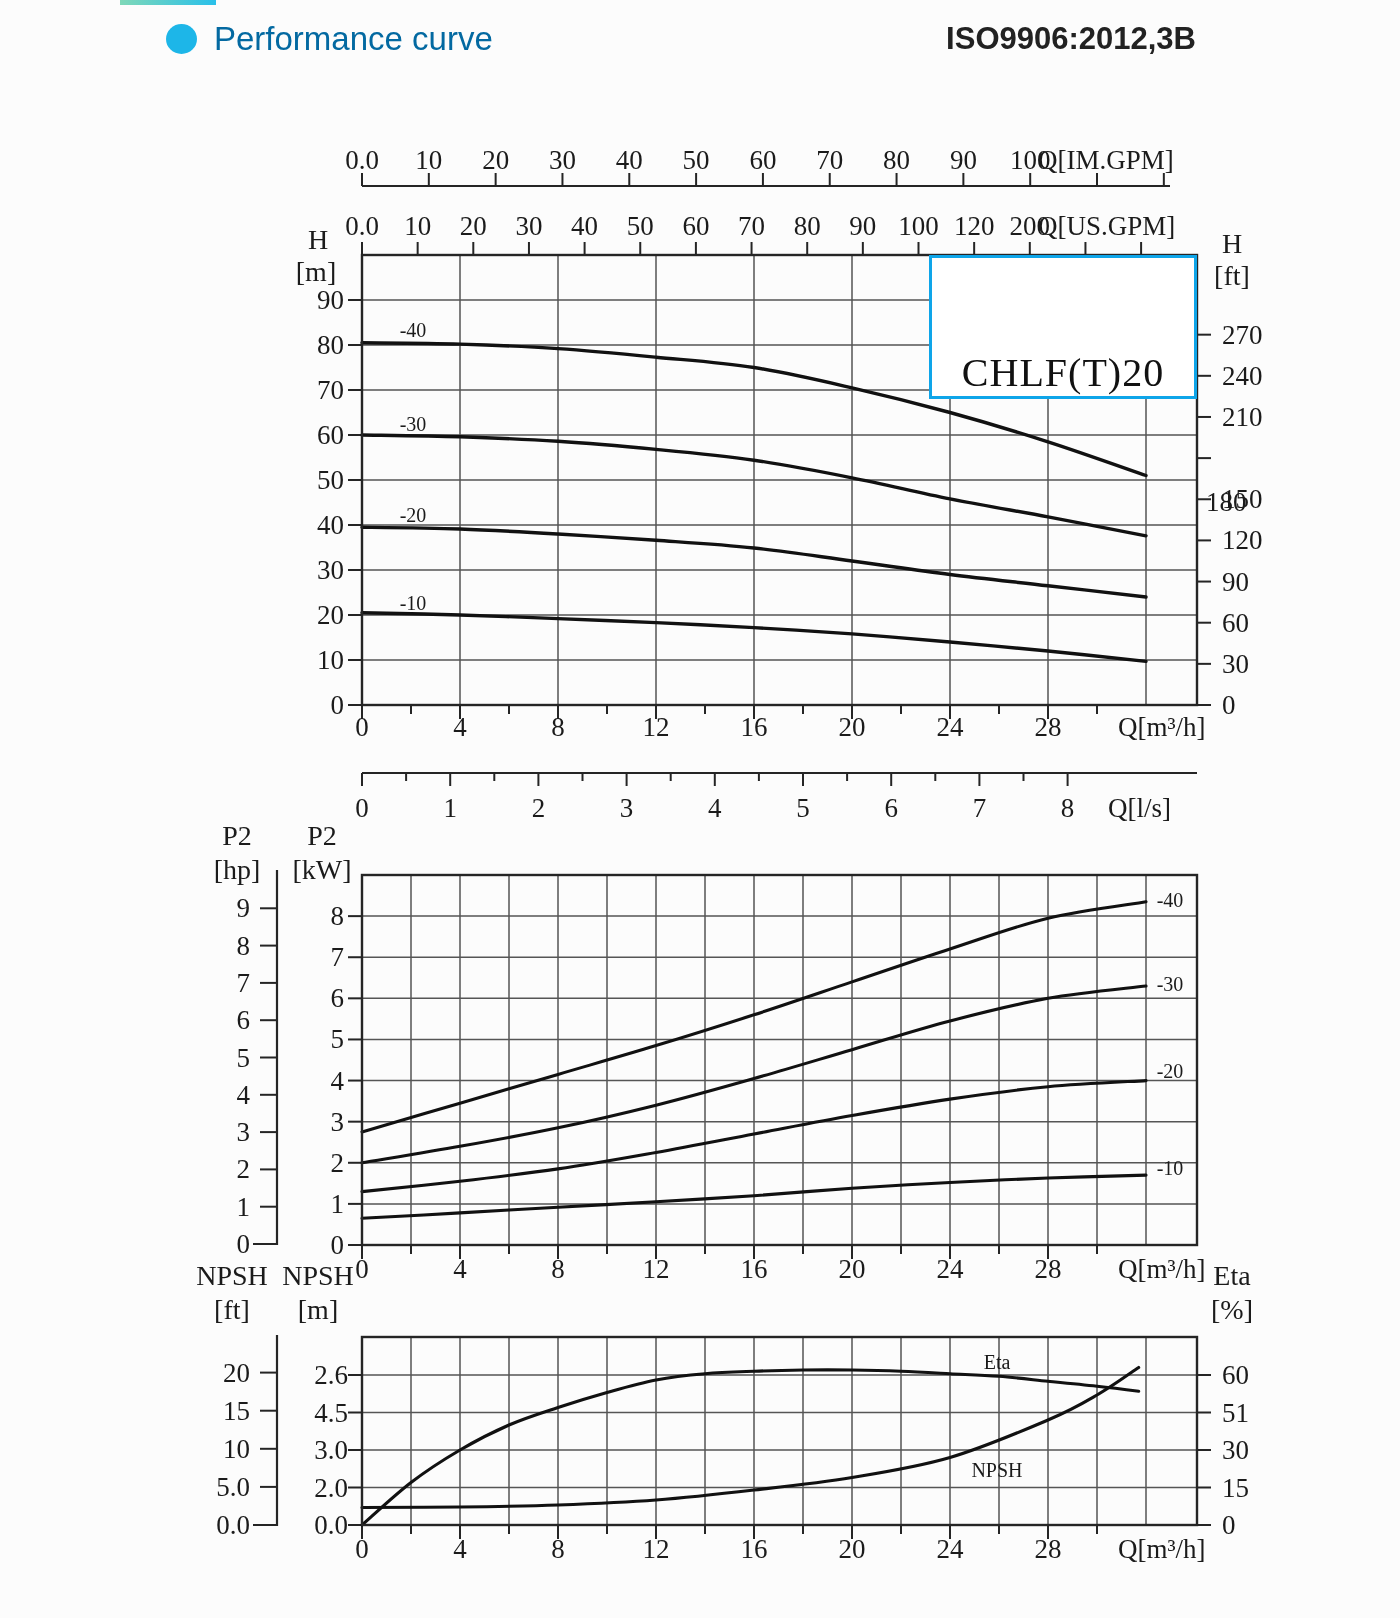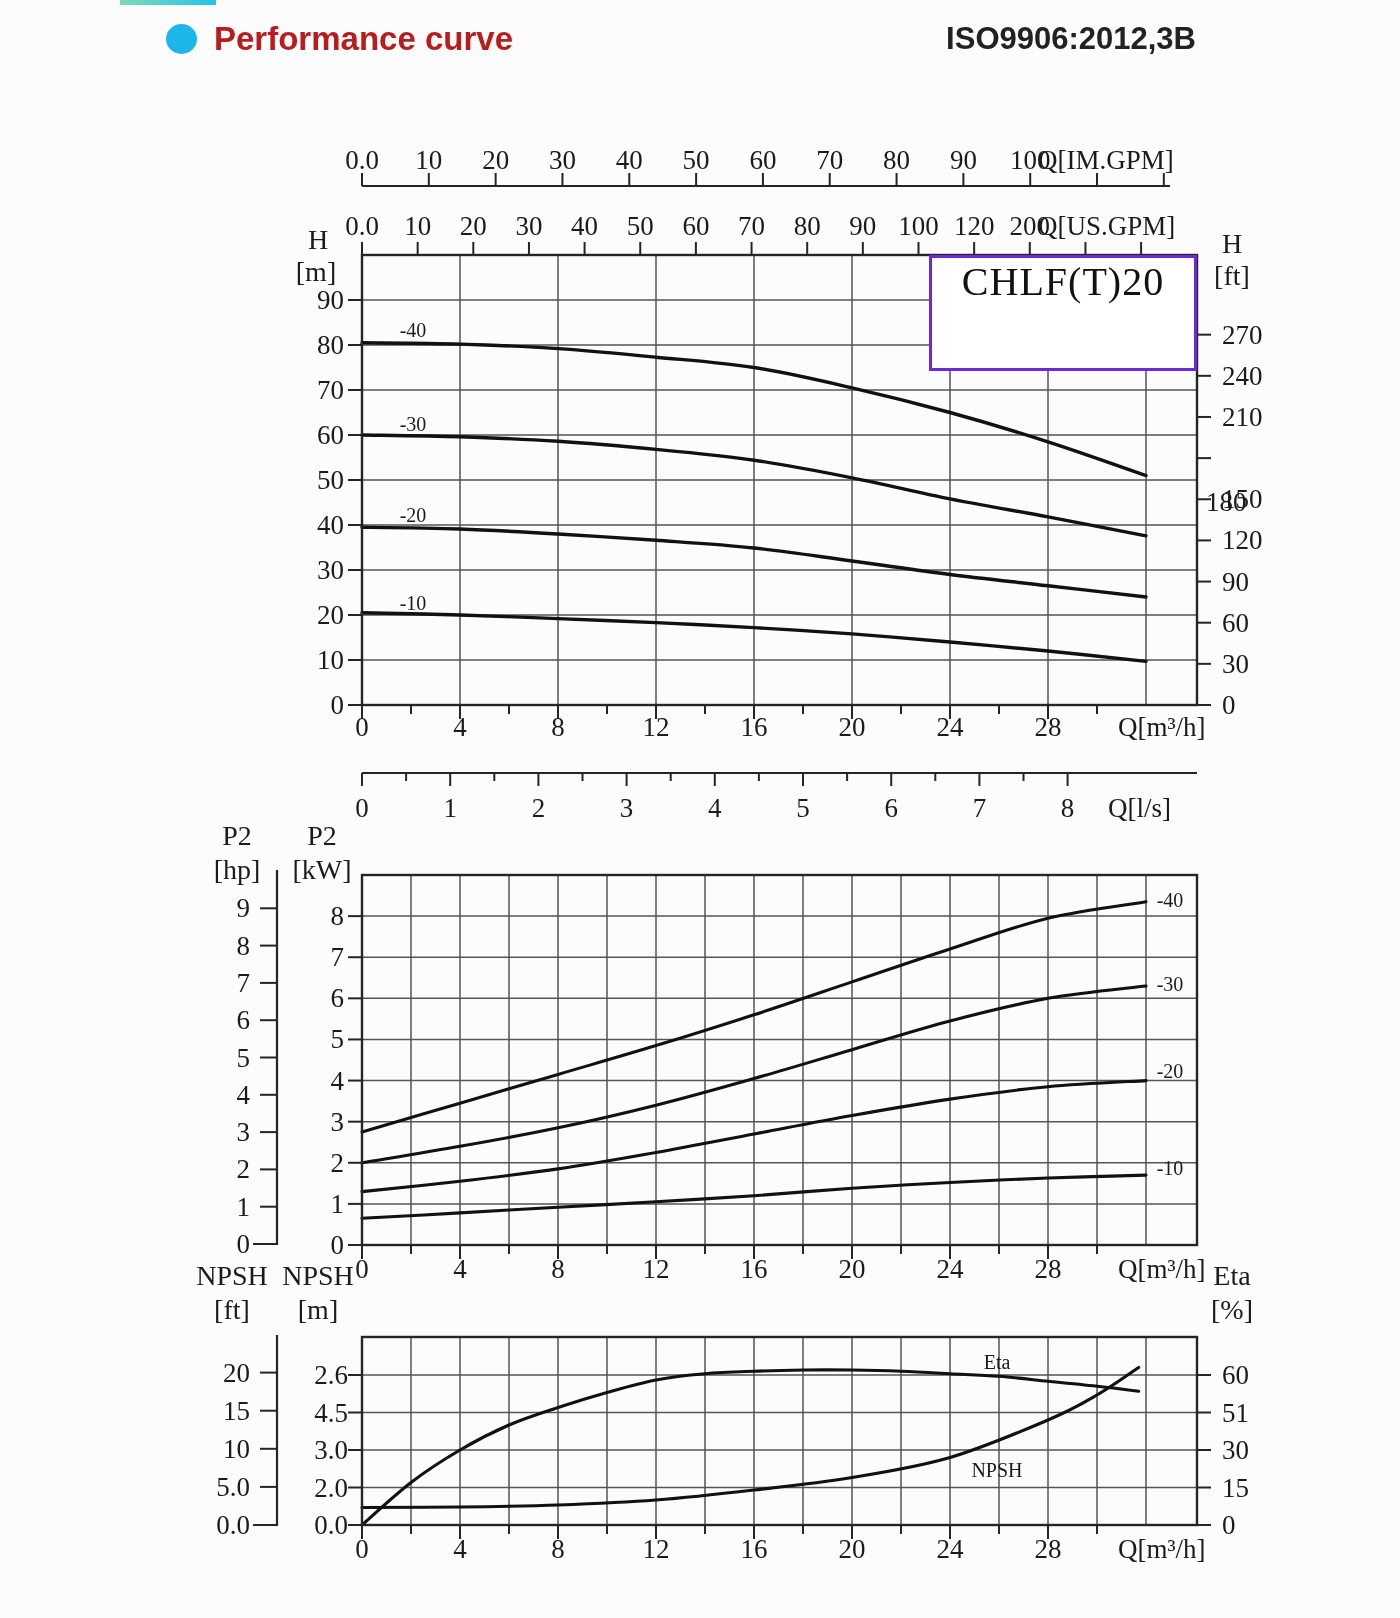--- a/index.html
+++ b/index.html
@@ -3,31 +3,31 @@
 <meta charset="utf-8">
 <style>
   html,body{margin:0;padding:0;background:#fcfcfc;}
   .page{position:relative;width:1400px;height:1618px;background:#fcfcfc;overflow:hidden;
         font-family:"Liberation Serif", serif;color:#1b1b1b;}
   .hdr-sliver{position:absolute;left:120px;top:0;width:96px;height:5px;
         background:linear-gradient(90deg,#7fd8b8,#29c0ea);}
   .hdr-bullet{position:absolute;left:166px;top:24px;width:31px;height:30px;border-radius:50%;
         background:#1db6e8;}
   .hdr-title{position:absolute;left:214px;top:20px;font-family:"Liberation Sans",sans-serif;
-        font-weight:bold;font-size:33px;color:#b91c1c;}
+        font-weight:normal;font-size:33px;color:#0369a1;}
   .hdr-standard{position:absolute;right:204px;top:21px;font-family:"Liberation Sans",sans-serif;
         font-weight:bold;font-size:31px;color:#222;}
   #chart-svg{position:absolute;left:0;top:0;}
   .lbl{position:absolute;font-size:27px;line-height:1;white-space:nowrap;color:#1b1b1b;}
   .lbl.c{transform:translateX(-50%);}
   .lbl.vc{transform:translateY(-50%);}
   .lbl.rvc{transform:translate(-100%,-50%);}
   .axhead{position:absolute;font-size:28px;line-height:1;transform:translateX(-50%);white-space:nowrap;}
-  .model-box{position:absolute;left:929px;top:255px;width:268px;height:116px;background:#fff;
-        border:3px solid #6d28d9;box-sizing:border-box;display:flex;align-items:flex-start;justify-content:center;
+  .model-box{position:absolute;left:929px;top:255px;width:268px;height:144px;background:#fff;
+        border:3px solid #0ea5e9;box-sizing:border-box;display:flex;align-items:flex-end;justify-content:center;
         font-size:40px;letter-spacing:1px;color:#111;}
   .curve-tag{position:absolute;font-size:20px;line-height:1;transform:translate(-50%,-50%);white-space:nowrap;}
 </style>
 </head>
 <body>
 
 <div class="page">
   <div class="hdr-sliver"></div>
   <div class="hdr-bullet"></div>
   <div class="hdr-title">Performance curve</div>

